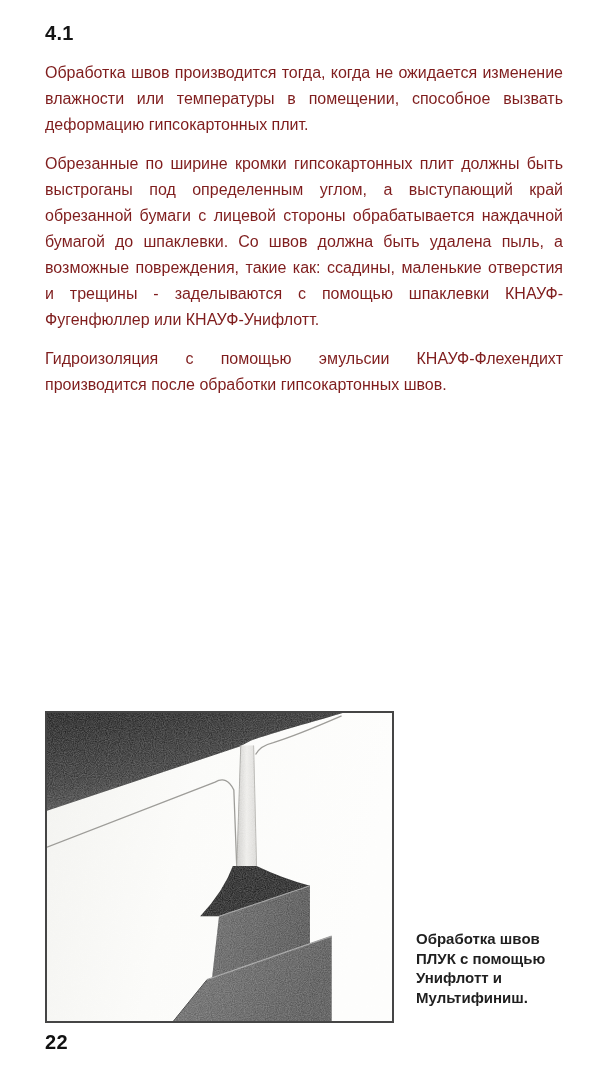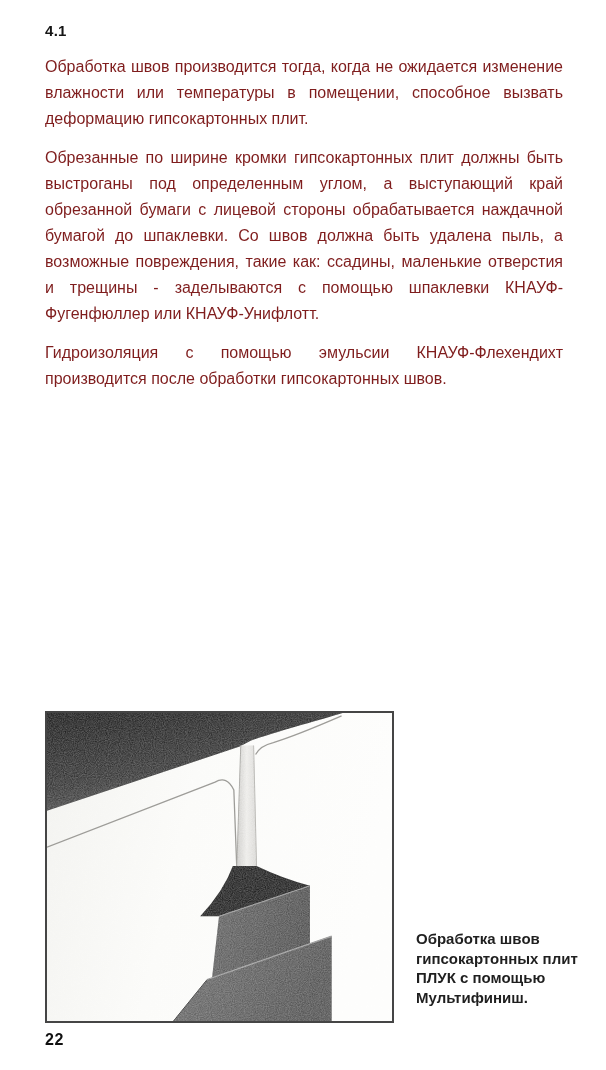--- a/index.html
+++ b/index.html
@@ -5,39 +5,39 @@
   html,body{margin:0;padding:0;}
   body{
     width:606px;height:1070px;background:#ffffff;
     font-family:"Liberation Sans", sans-serif;color:#1f1f1f;
     position:relative;overflow:hidden;
   }
   .page{position:absolute;inset:0;background:#ffffff;}
   .content{position:absolute;left:45px;top:22px;width:518px;}
   .heading{
     display:flex;align-items:baseline;margin:0 0 15px 0;
-    font-size:15px;font-weight:700;color:#151515;letter-spacing:0.3px;justify-content:space-between;
+    font-size:20px;font-weight:700;color:#151515;letter-spacing:0.3px;justify-content:space-between;
   }
   .heading .num{flex:0 0 47px;}
   .body-par{
     margin:0 0 13px 0;font-size:16px;line-height:26px;
     text-align:justify;text-justify:inter-word;color:#7f1d1d;
   }
   .figure-frame{
     position:absolute;left:45px;top:711px;width:349px;height:312px;
     border:2px solid #454545;box-sizing:border-box;background:#fbfbf9;
   }
   .figure-frame svg{display:block;width:100%;height:100%;}
   .caption{
     position:absolute;left:416px;top:929px;width:175px;
     font-size:15px;line-height:19.5px;color:#1f1f1f;font-weight:bold;
   }
   .pagenum{
     position:absolute;left:45px;top:1031px;
-    font-size:16px;font-weight:700;letter-spacing:0.5px;color:#111;
+    font-size:20px;font-weight:700;letter-spacing:0.5px;color:#111;
   }
 </style>
 </head>
 <body>
 
 <div class="page">
 
   <div class="content">
     <h1 class="heading">
       <span class="num">4.1</span>
@@ -107,20 +107,20 @@
       <path d="M162,270 L288,226" fill="none" stroke="#9a9a9a" stroke-width="1.2"></path>
       <path d="M162,270 L128,312" fill="none" stroke="#3a3a3a" stroke-width="1"></path>
 
       <rect x="0" y="0" width="349" height="312" filter="url(#grainF)" clip-path="url(#clipDark)" opacity="0.35"></rect>
       <rect x="0" y="0" width="349" height="312" filter="url(#grainF)" opacity="0.05"></rect>
     </svg>
   </div>
 
   <div class="caption">
     <div>Обработка швов</div>
-    <div>гипсокартонных плит</div>
     <div>ПЛУК с помощью</div>
+    <div>Унифлотт и</div>
     <div>Мультифиниш.</div>
   </div>
 
   <div class="pagenum">22</div>
 
 </div>
 
 </body></html>

